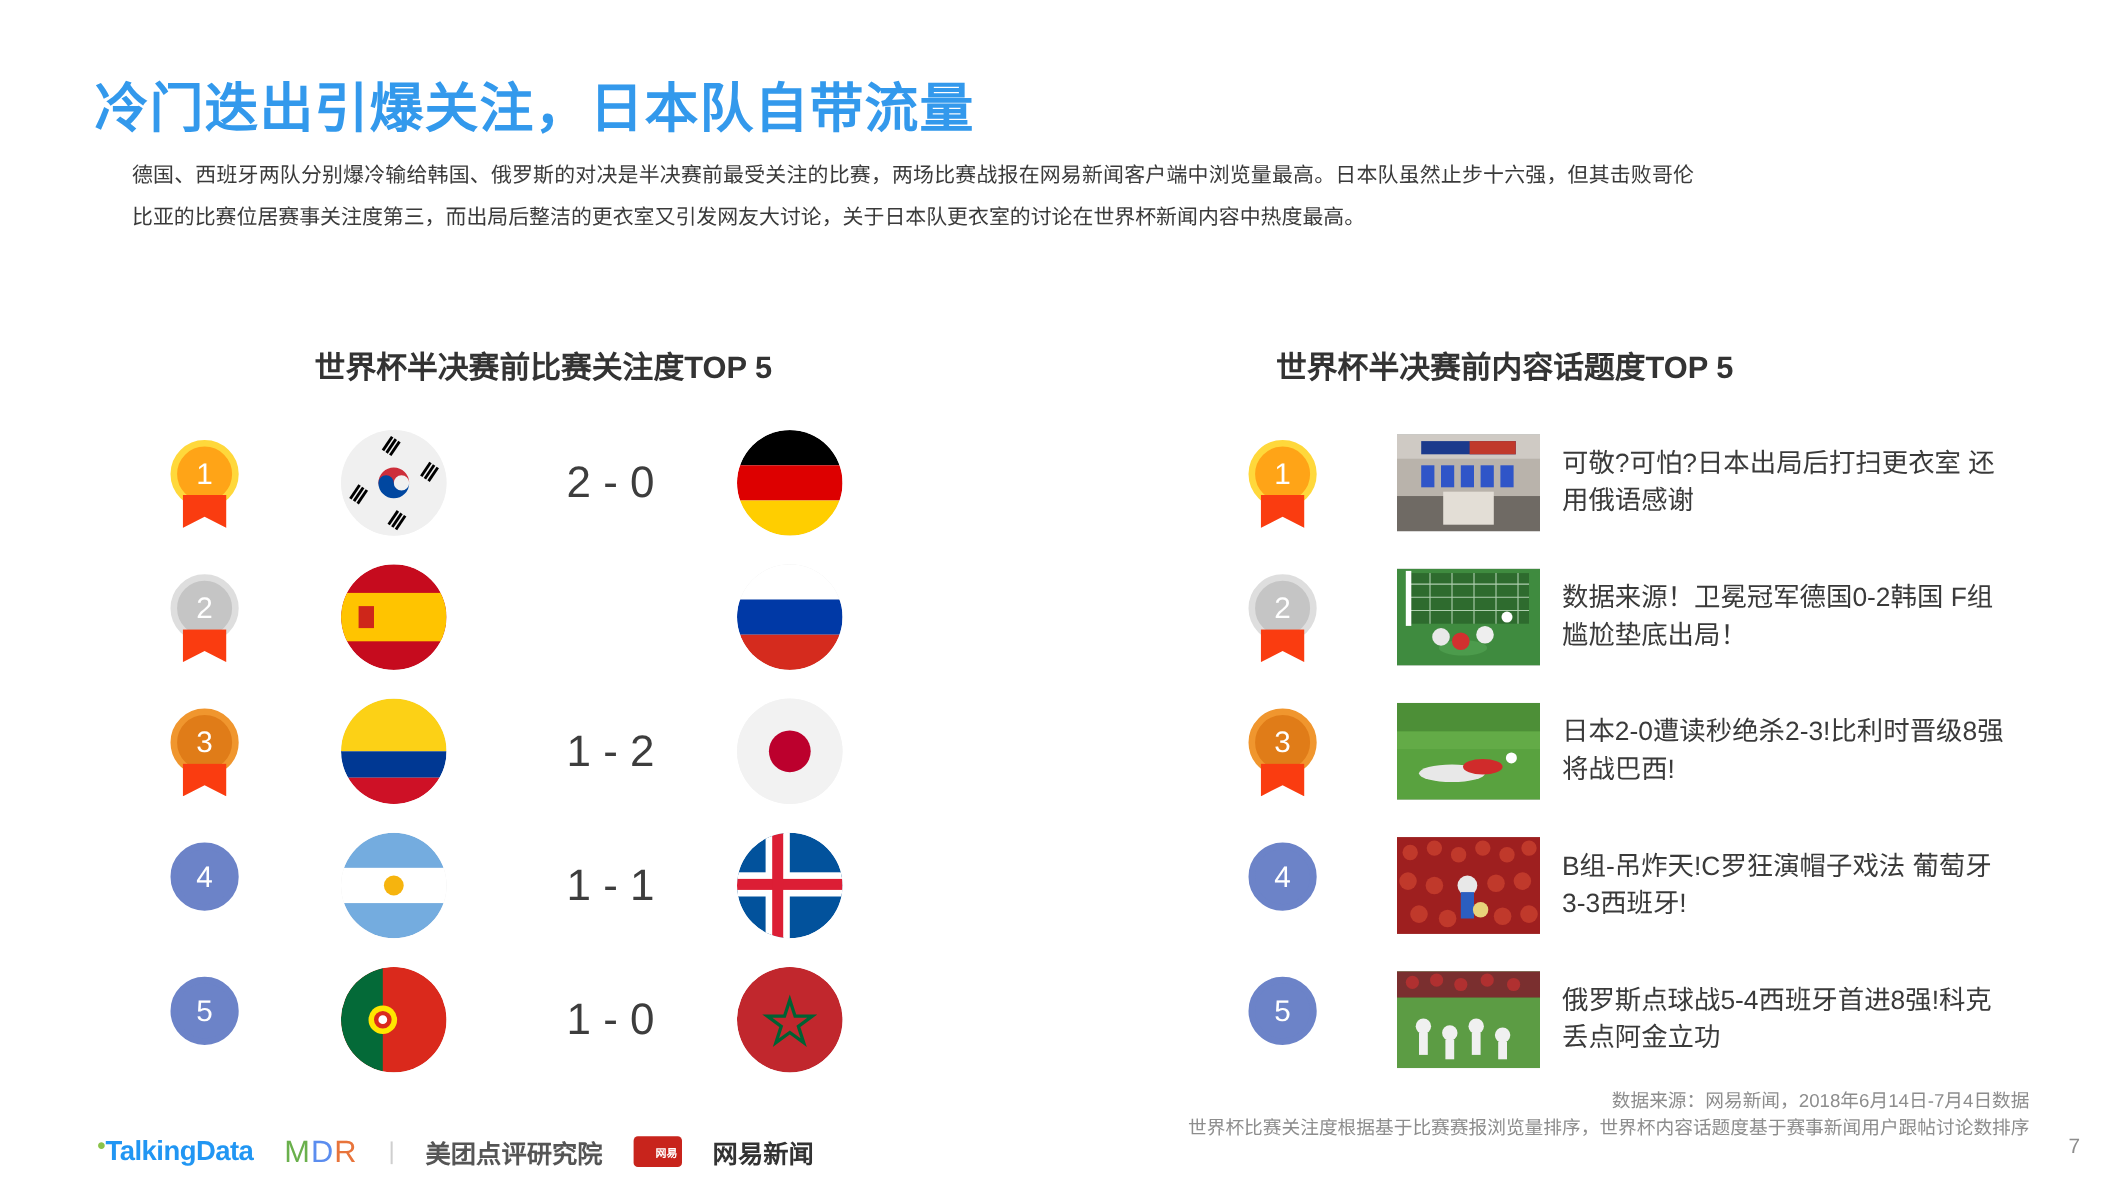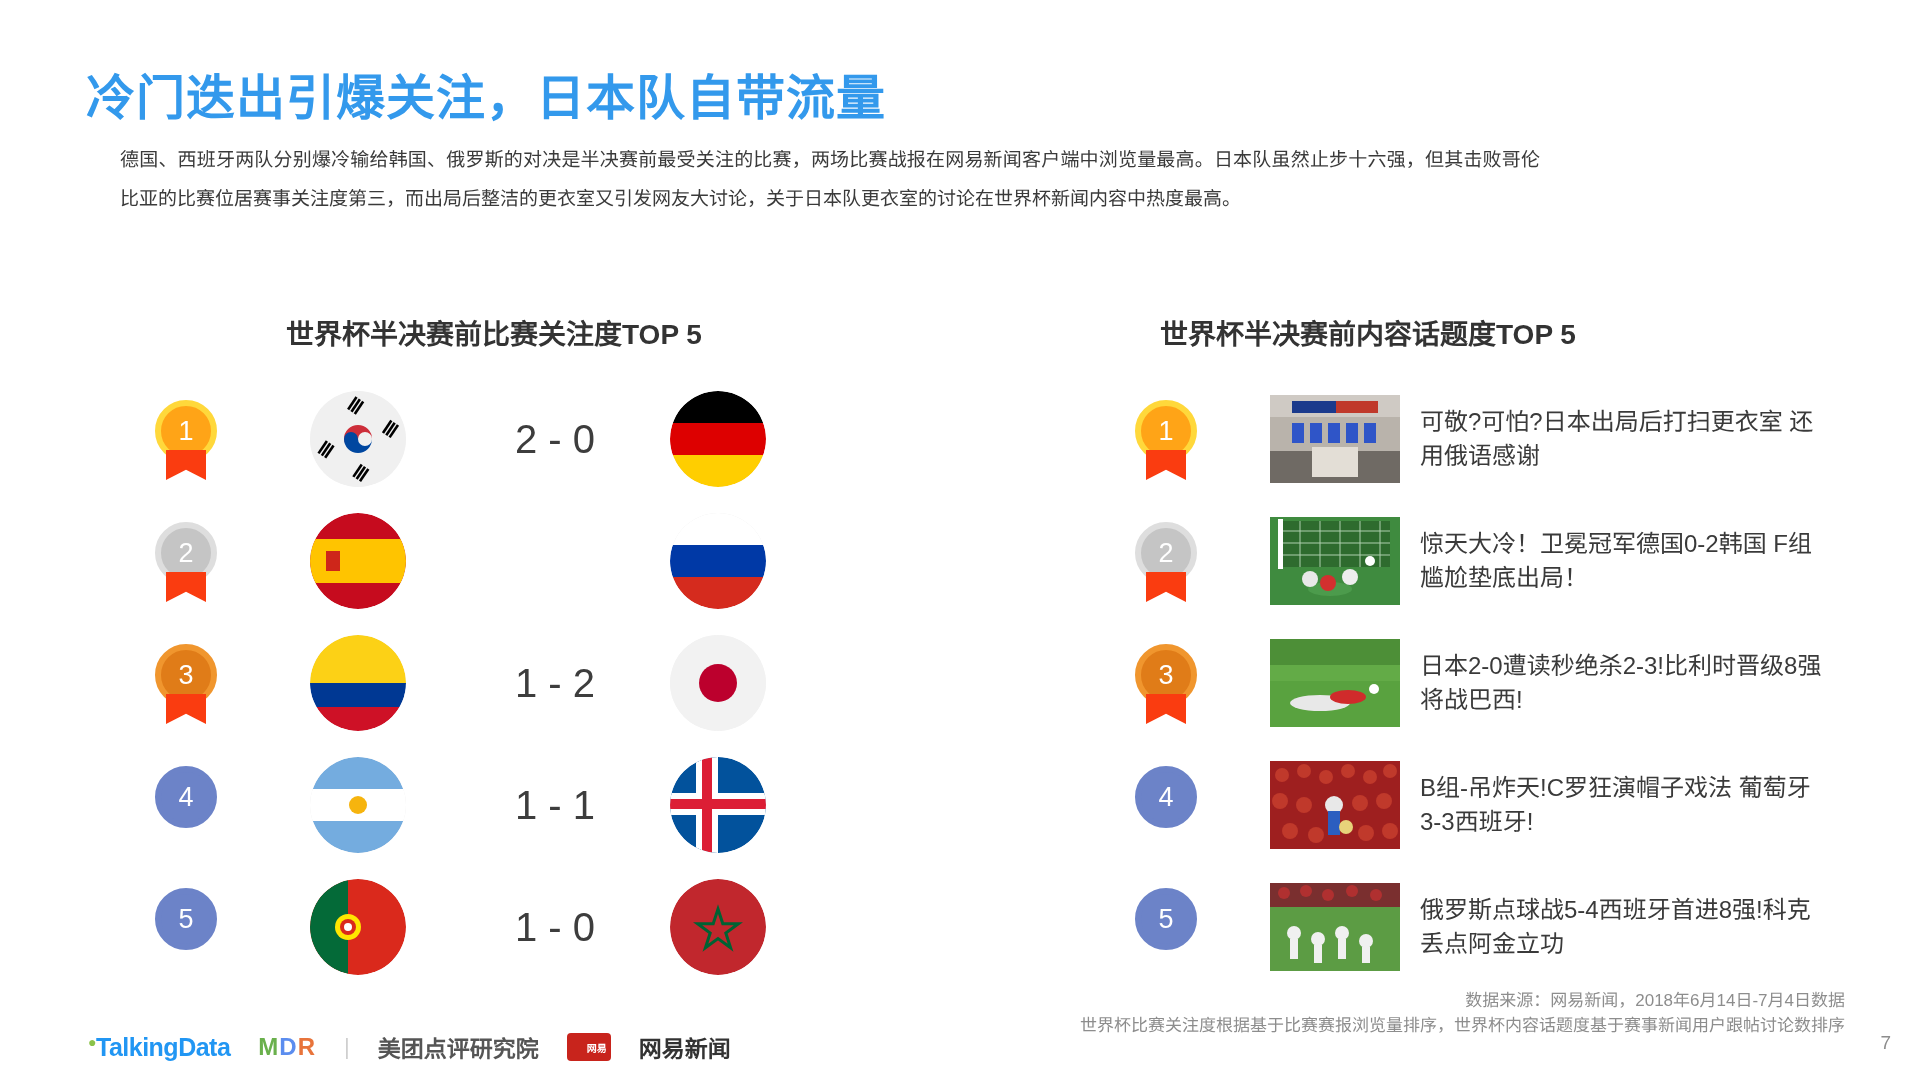--- a/index.html
+++ b/index.html
@@ -101,21 +101,21 @@
   .pageno{
     position:absolute;right:30px;top:1032px;
     font-size:19px;color:#8d8d8d;
   }
   .logobar{
     position:absolute;left:88px;top:1030px;
     display:flex;align-items:center;gap:28px;
   }
   .logo-td{font-size:25px;font-weight:bold;color:#2196f3;letter-spacing:-.5px;}
   .logo-td .dot{color:#8bc34a;font-size:14px;vertical-align:super;}
-  .logo-mdr{font-size:24px;font-weight:bold;letter-spacing:1px;}
+  .logo-mdr{font-size:28px;font-weight:normal;letter-spacing:1px;}
   .logo-mdr .m{color:#6ab04c;}
   .logo-mdr .d{color:#5b8def;}
   .logo-mdr .r{color:#e8743b;}
   .logo-sep{color:#cfcfcf;font-size:22px;}
   .logo-mt{font-size:23px;color:#555;font-weight:bold;}
   .logo-nebox{
     width:28px;height:28px;background:#c8241c;border-radius:4px;
     display:flex;align-items:center;justify-content:center;
     color:#fff;font-size:10px;font-weight:bold;padding-left:16px;
   }
@@ -345,21 +345,21 @@
             <path d="M10 4v46M30 4v46M50 4v46M70 4v46M90 4v46M110 4v46M10 14h110M10 26h110M10 38h110"></path>
           </g>
           <rect x="8" y="2" width="5" height="50" fill="#fff"></rect>
           <ellipse cx="60" cy="72" rx="22" ry="7" fill="#4c9b4c"></ellipse>
           <circle cx="40" cy="62" r="8" fill="#e8e8e8"></circle>
             <circle cx="58" cy="66" r="8" fill="#d2302f"></circle>
           <circle cx="80" cy="60" r="8" fill="#eee"></circle>
             <circle cx="100" cy="44" r="5" fill="#fff"></circle>
         </svg>
       </div>
-      <div class="news-text">惊天大冷！卫冕冠军德国0-2韩国 F组尴尬垫底出局！</div>
+      <div class="news-text">数据来源！卫冕冠军德国0-2韩国 F组尴尬垫底出局！</div>
     </div>
 
     <div class="row">
       <div class="rank bronze">
         <div class="disc">3</div>
         <div class="ribbon"></div>
       </div>
       <div class="thumb">
         <svg viewBox="0 0 130 88">
             <rect width="130" height="88" fill="#59a23f"></rect>

